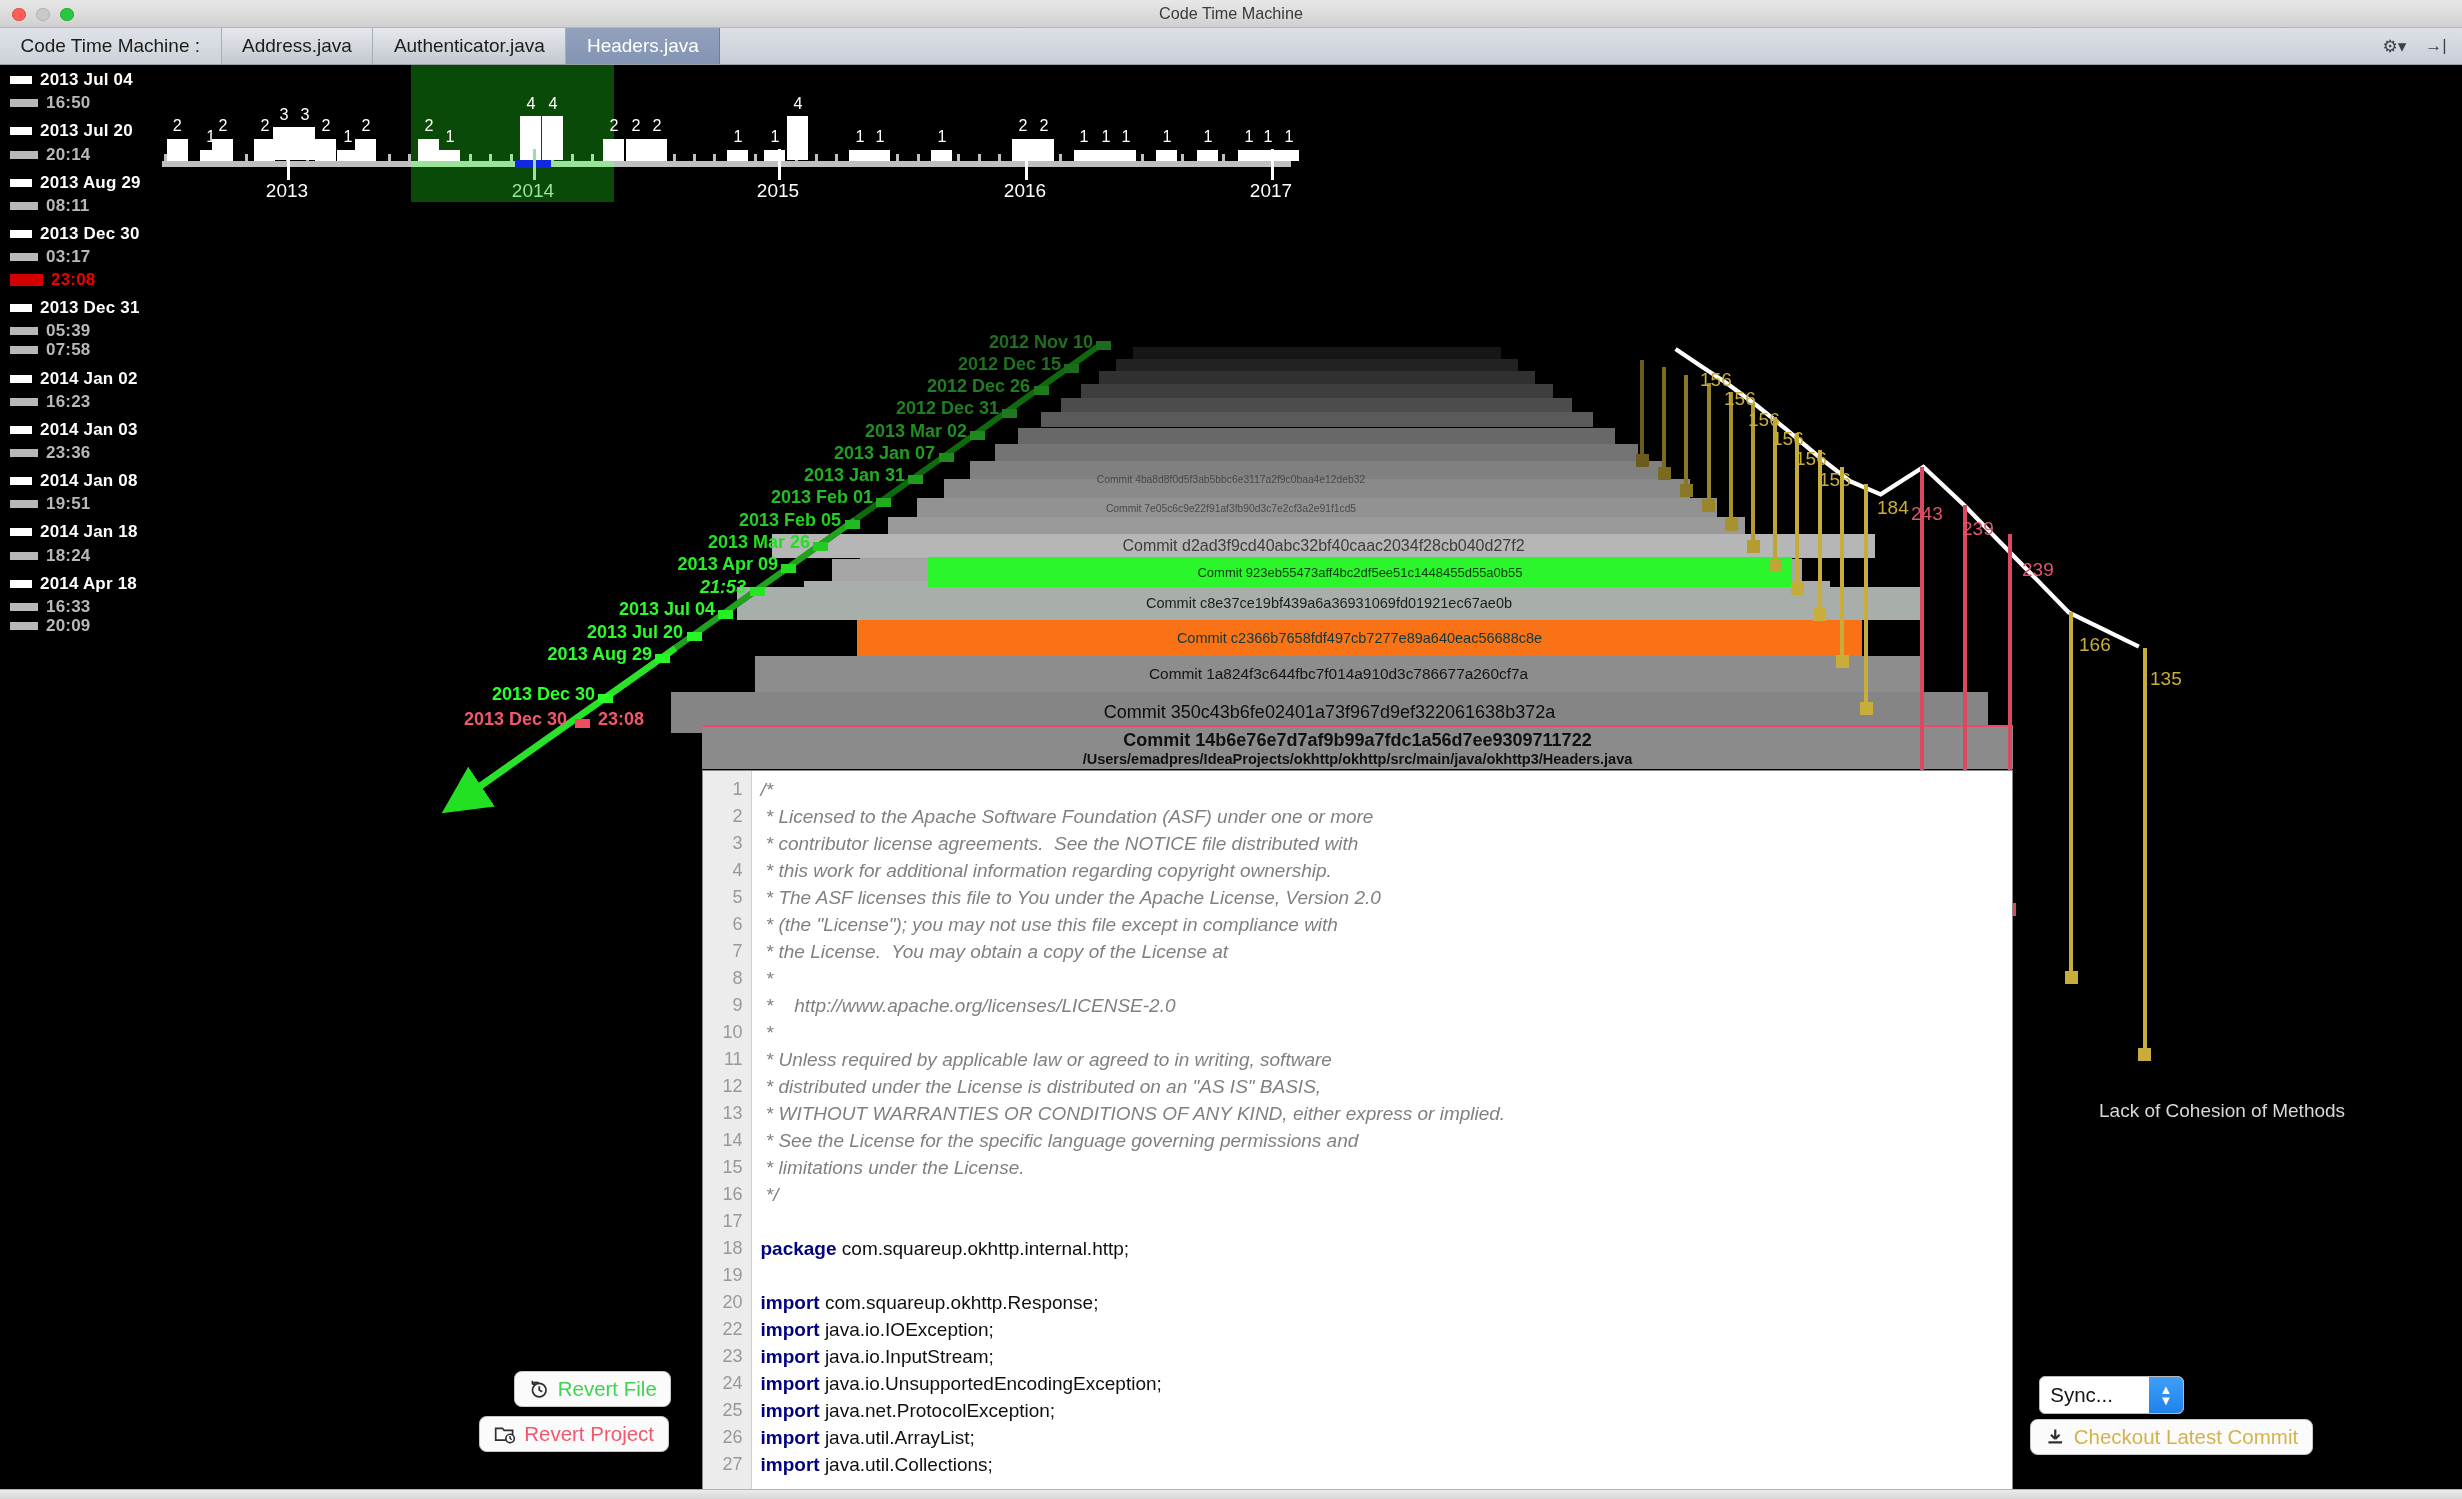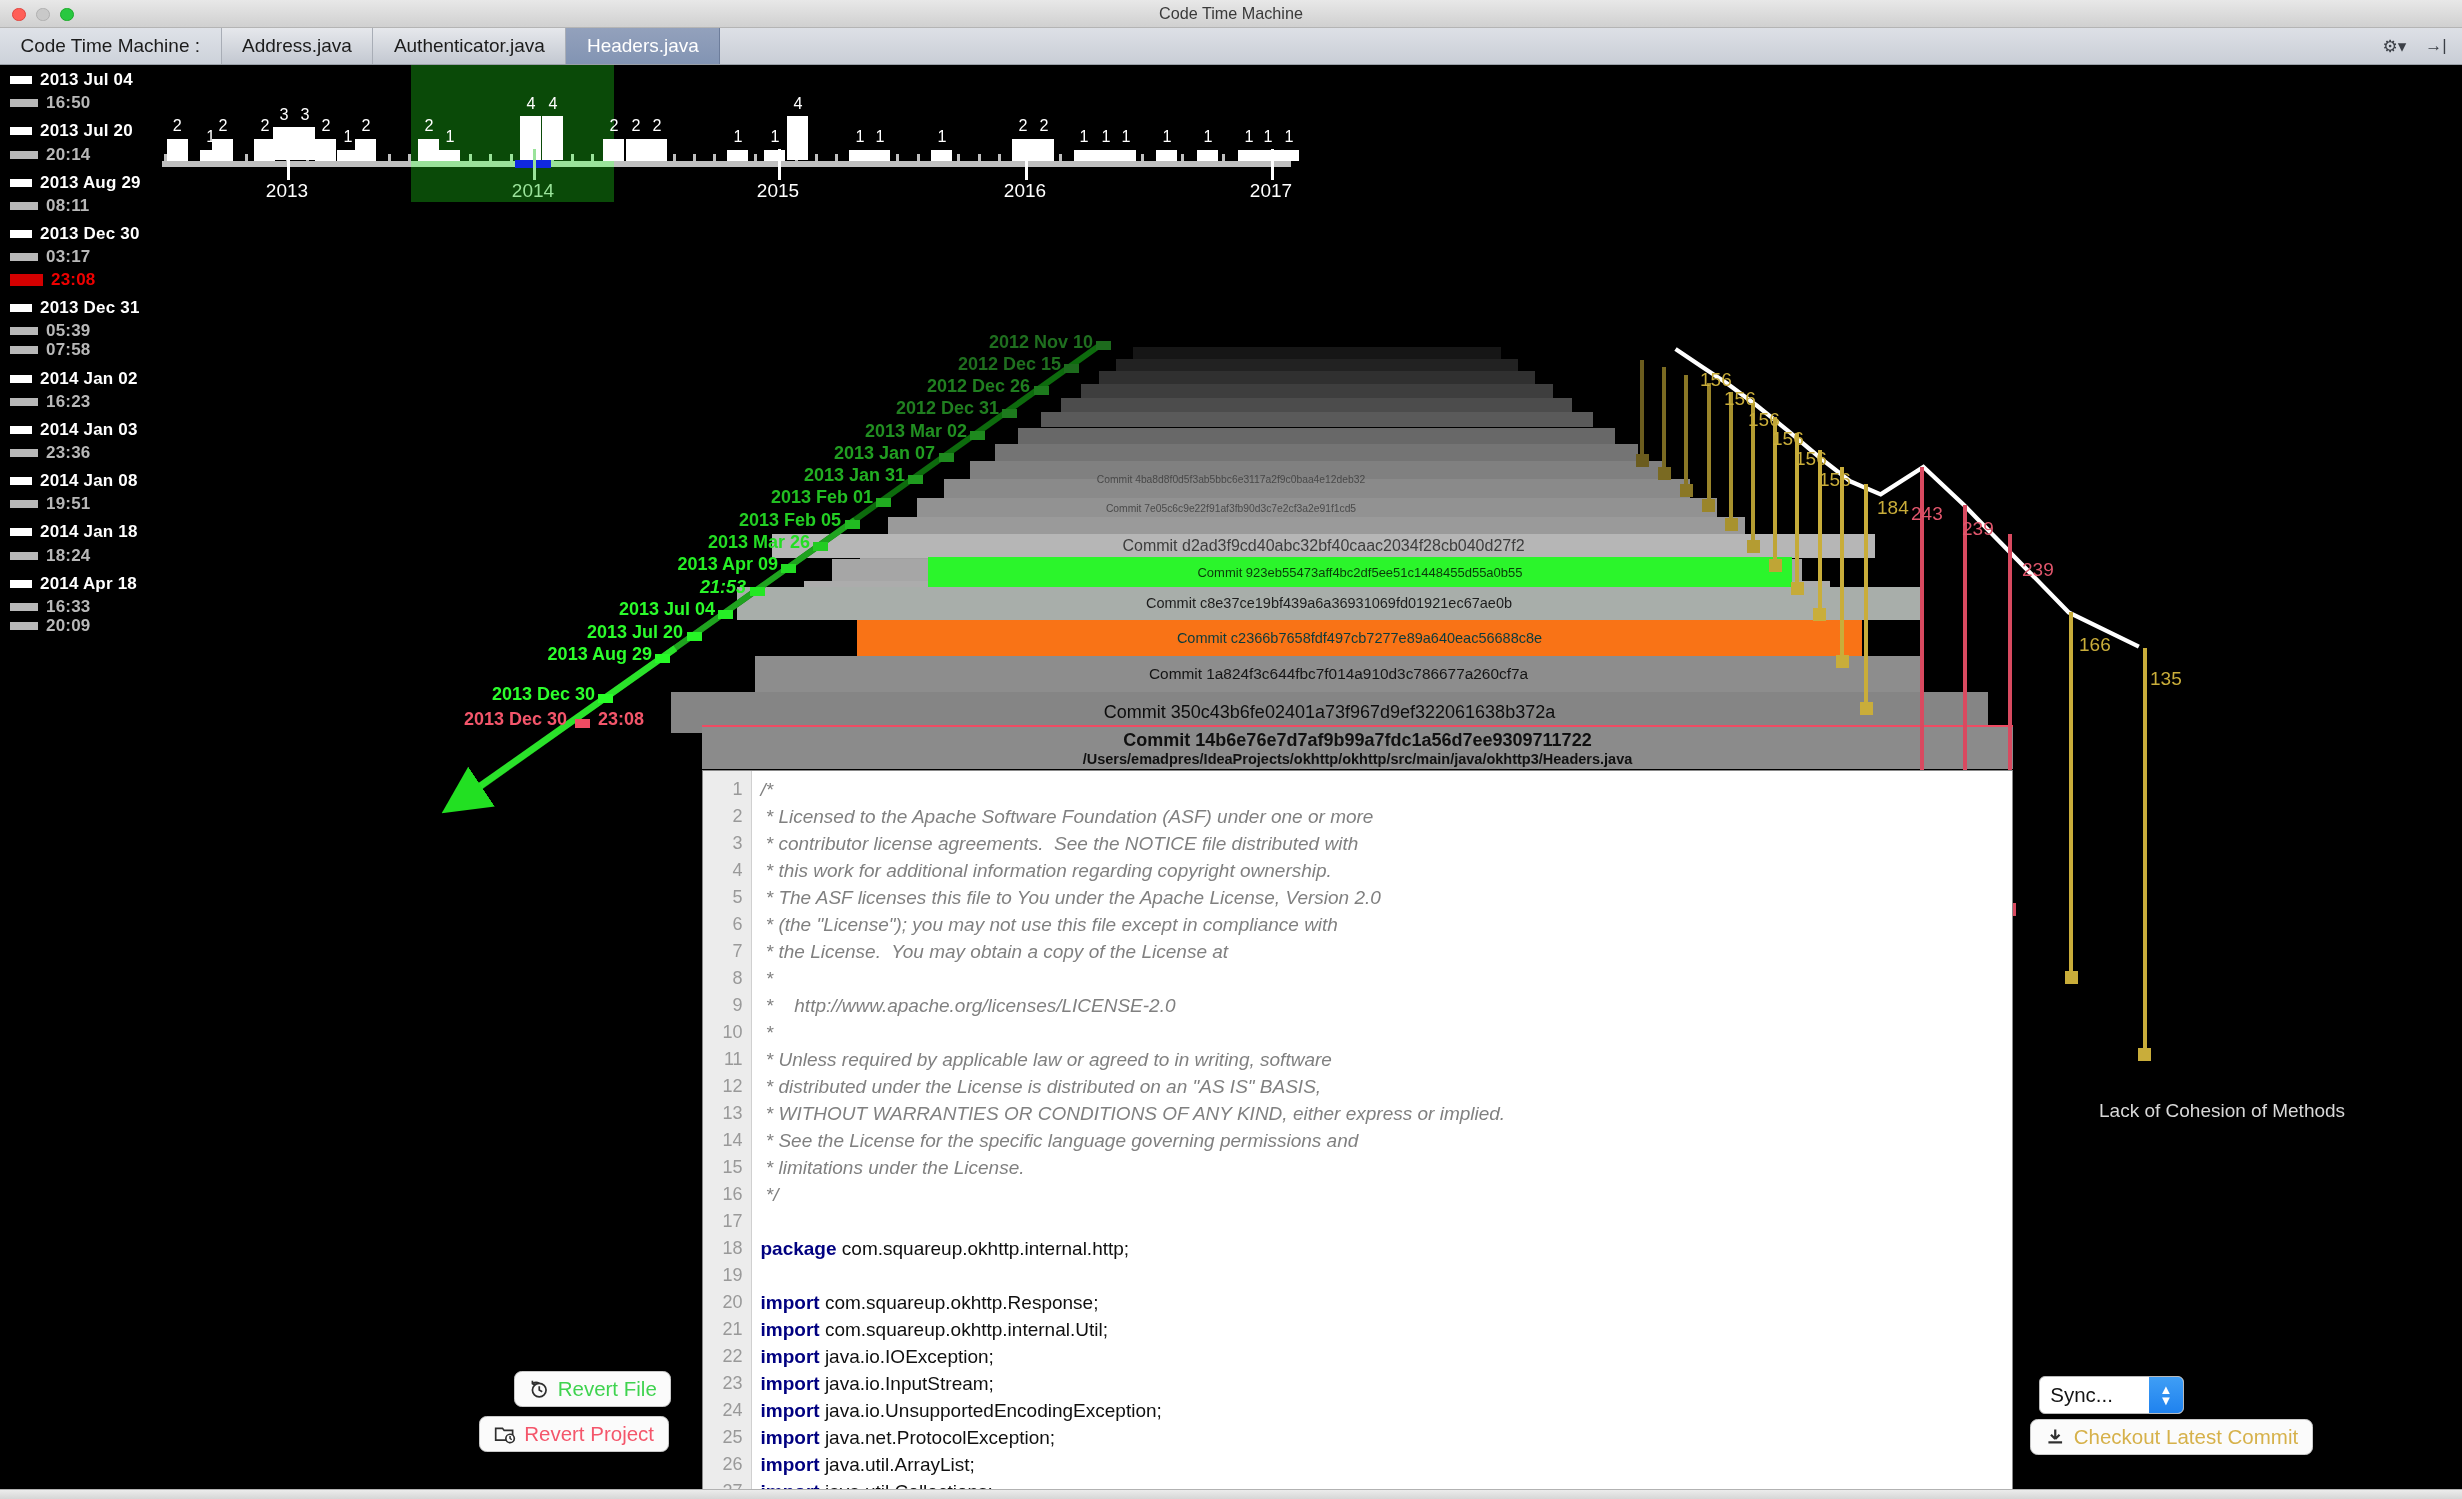--- a/index.html
+++ b/index.html
@@ -657,24 +657,20 @@
           </div>
           <div class="code-row">
             <span class="ln">19</span>
             <span class="ctext code"></span>
           </div>
           <div class="code-row">
             <span class="ln">20</span>
             <span class="ctext code"><span class="kw">import</span> com.squareup.okhttp.Response;</span>
           </div>
           <div class="code-row">
-            <span class="ln">21</span>
-            <span class="ctext code"><span class="kw">import</span> com.squareup.okhttp.internal.Util;</span>
-          </div>
-          <div class="code-row">
             <span class="ln">22</span>
             <span class="ctext code"><span class="kw">import</span> java.io.IOException;</span>
           </div>
           <div class="code-row">
             <span class="ln">23</span>
             <span class="ctext code"><span class="kw">import</span> java.io.InputStream;</span>
           </div>
           <div class="code-row">
             <span class="ln">24</span>
             <span class="ctext code"><span class="kw">import</span> java.io.UnsupportedEncodingException;</span>

